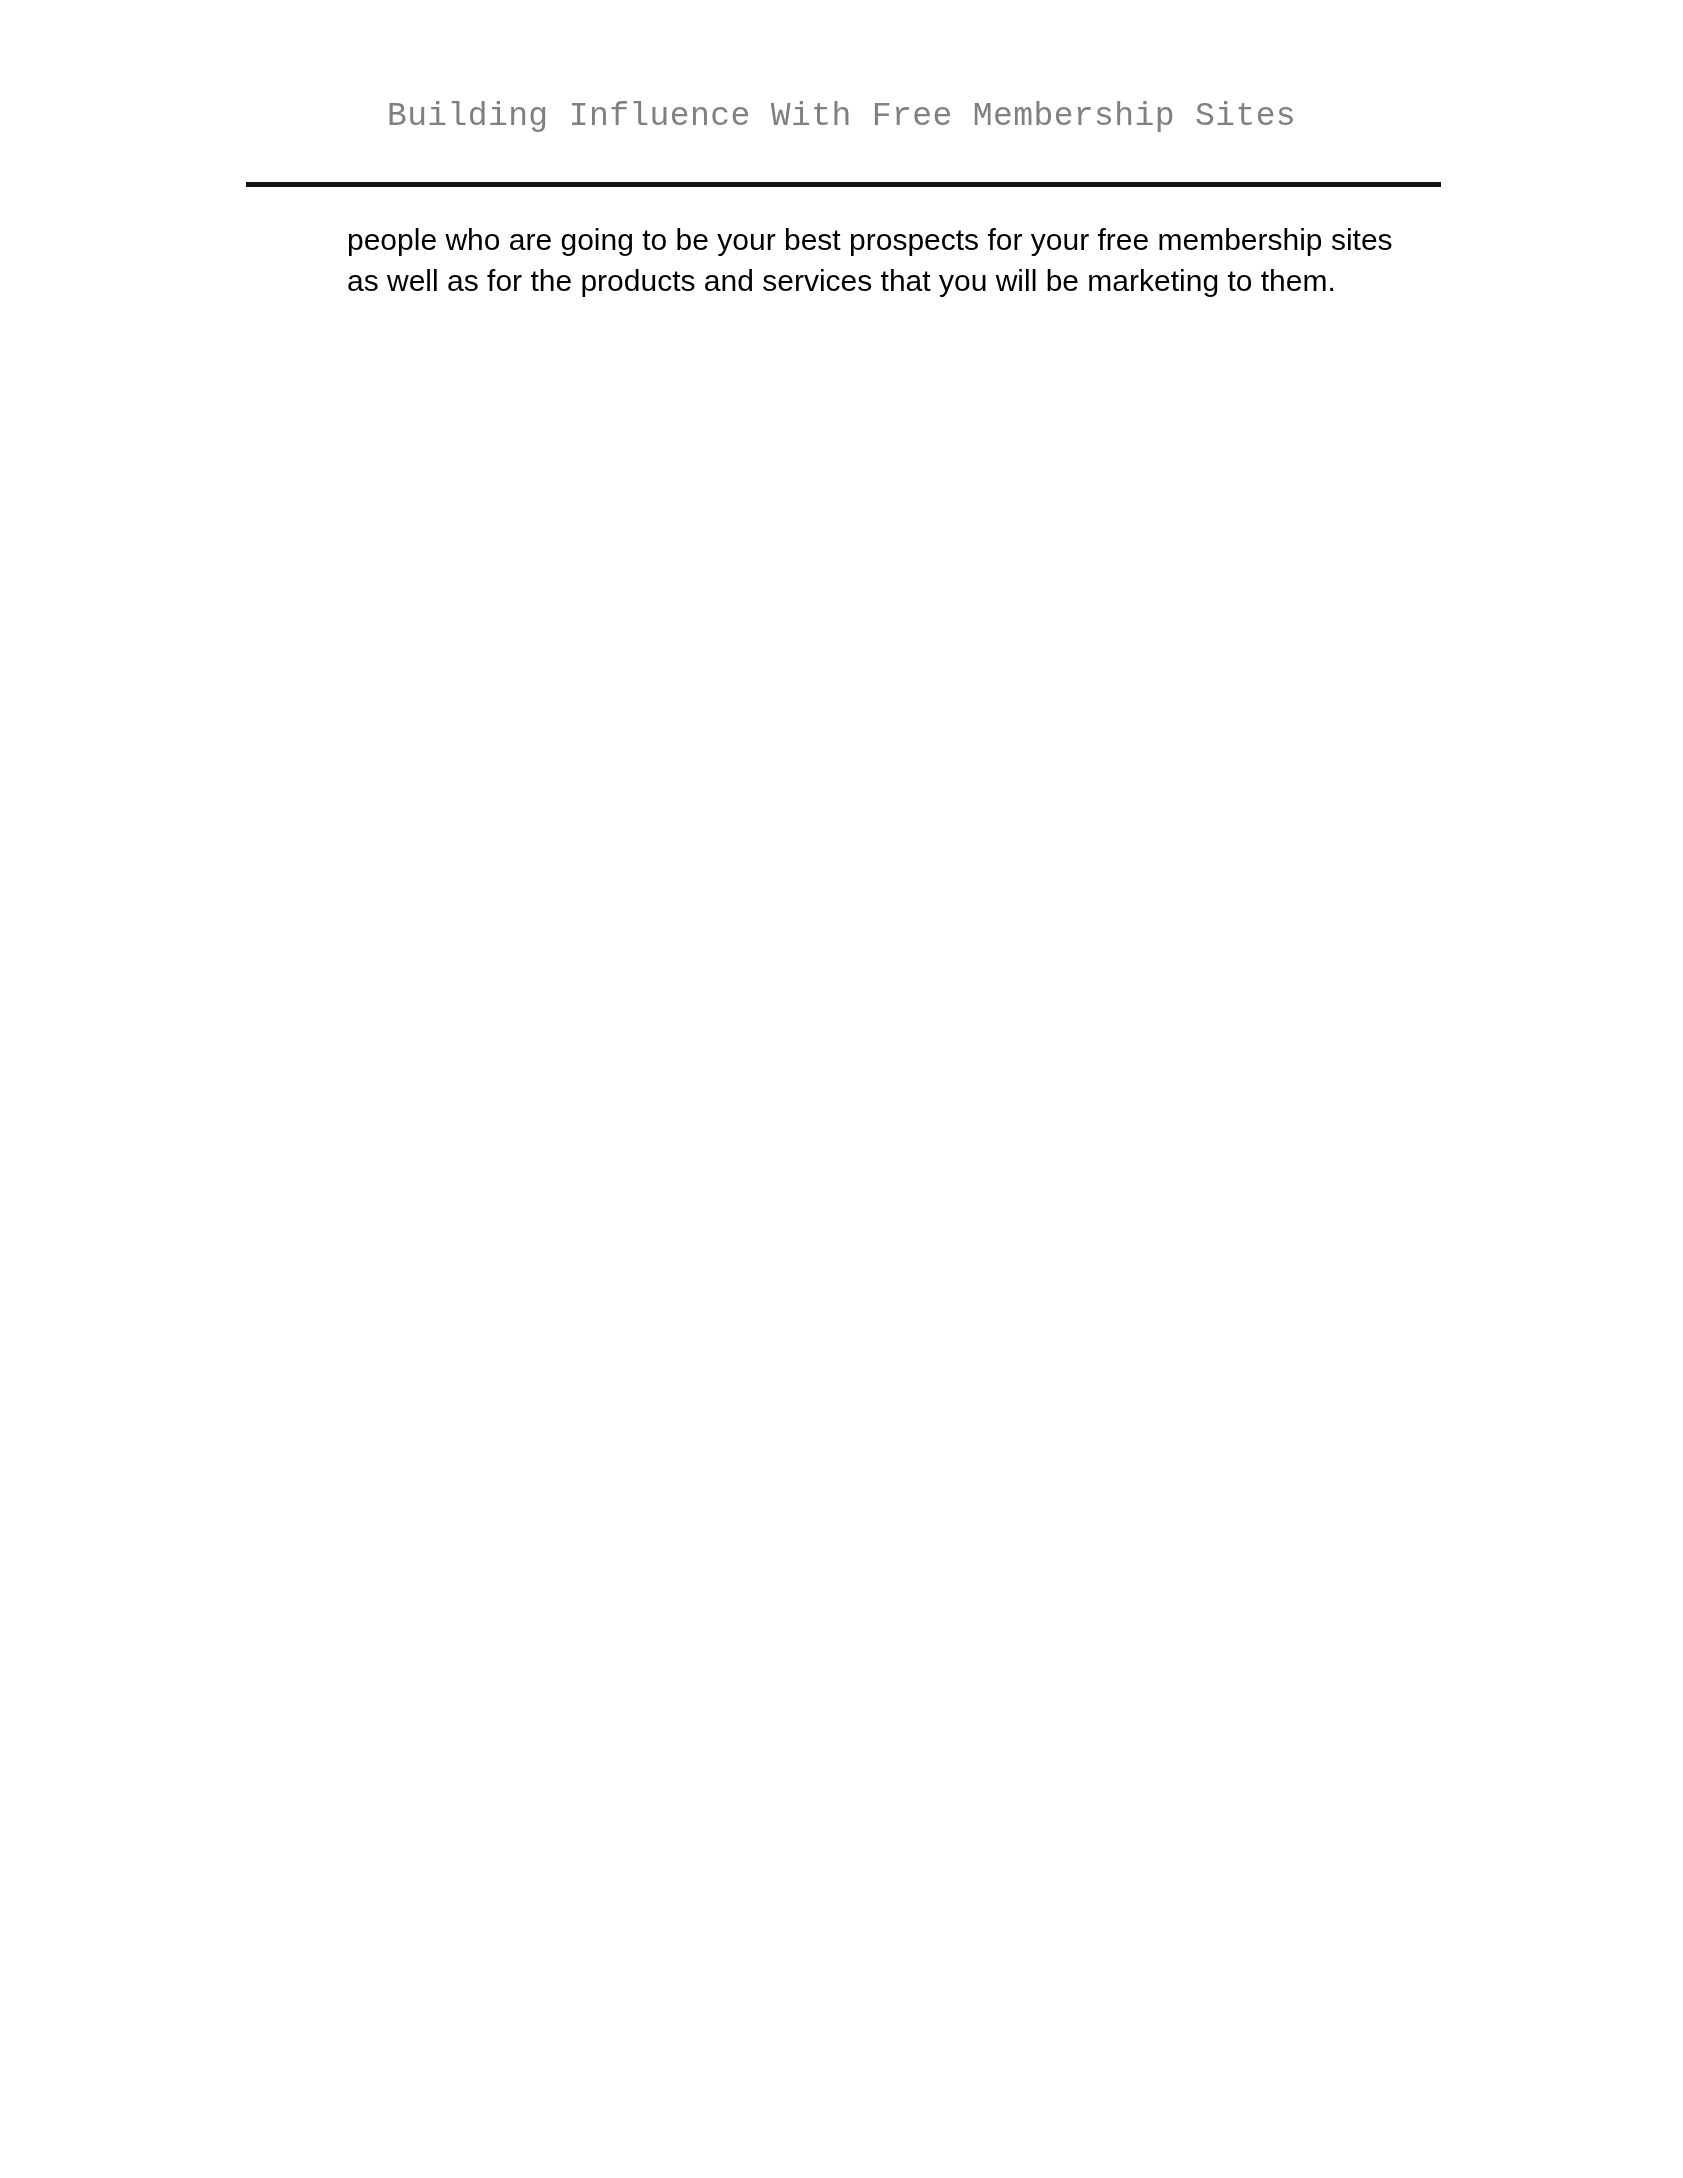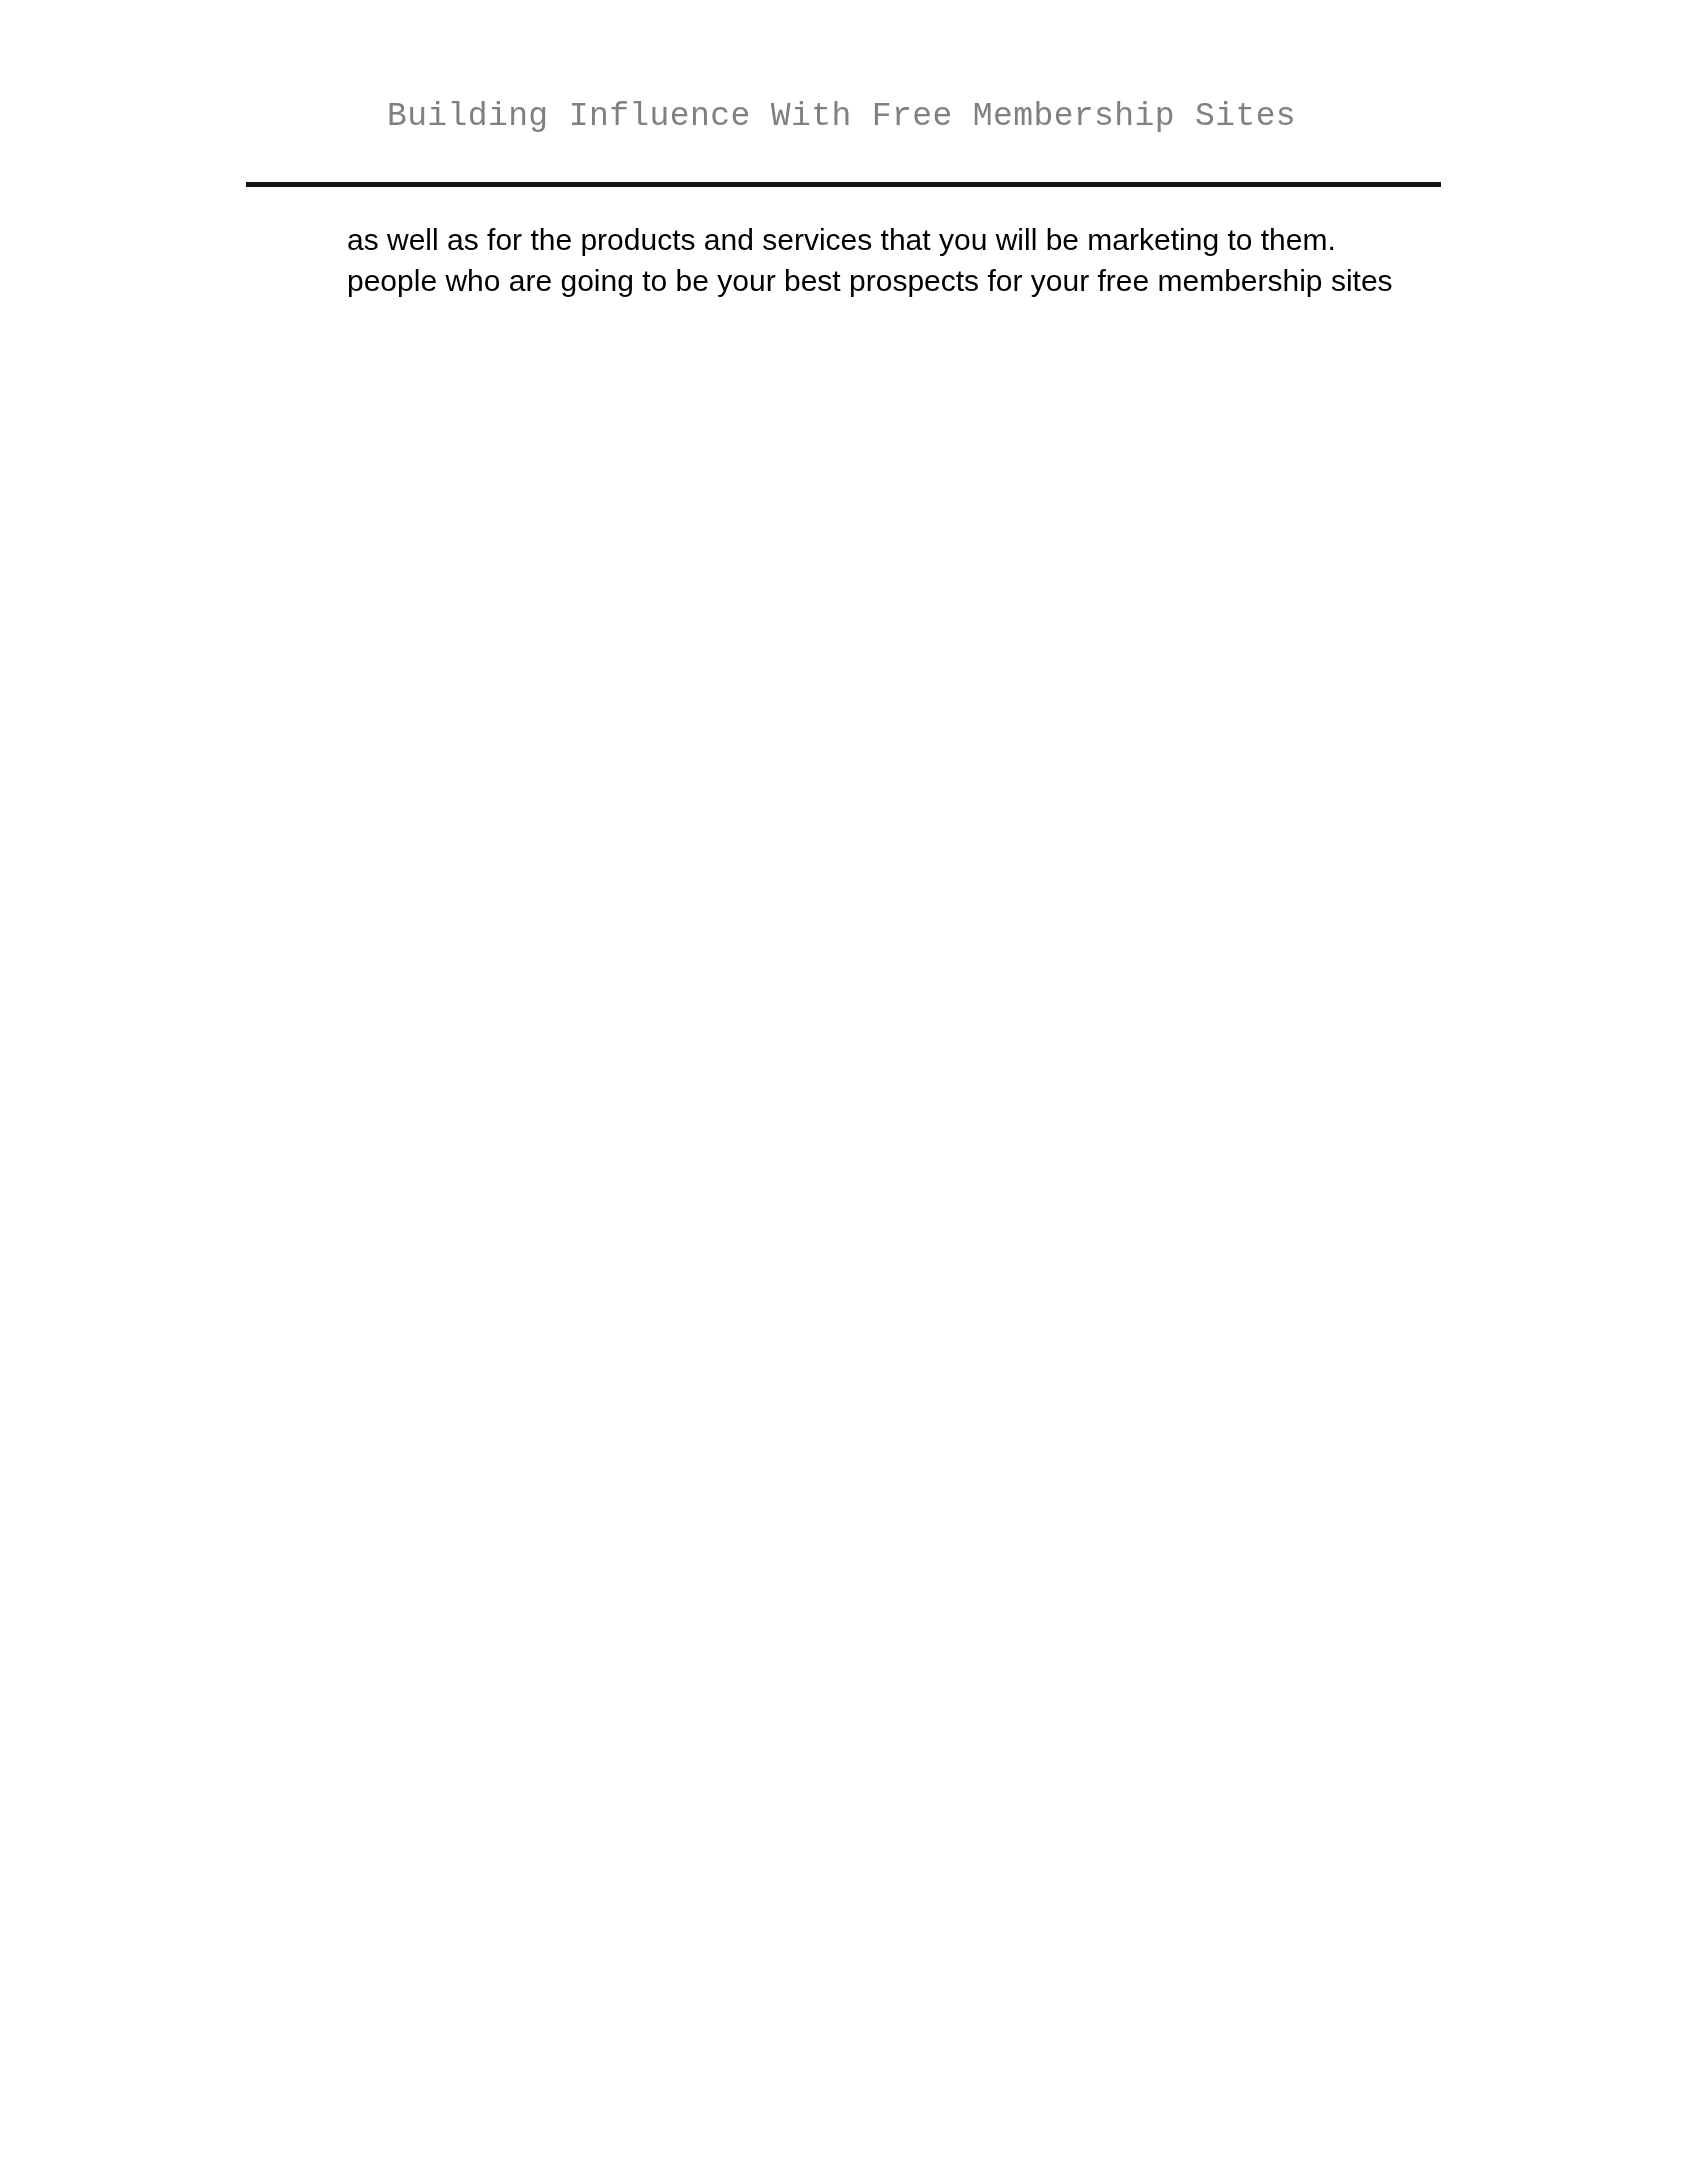--- a/index.html
+++ b/index.html
@@ -67,19 +67,19 @@
 </head>
 <body>
 
 <div class="page">
 
   <div class="running-header">Building Influence With Free Membership Sites</div>
 
   <div class="header-rule"></div>
 
   <div class="body-paragraph">
+    <div class="line">people who are going to be your best prospects for your free membership sites</div>
     <div class="line">as well as for the products and services that you will be marketing to them.</div>
-    <div class="line">people who are going to be your best prospects for your free membership sites</div>
   </div>
 
 
 </div>
 
 
 </body></html>

